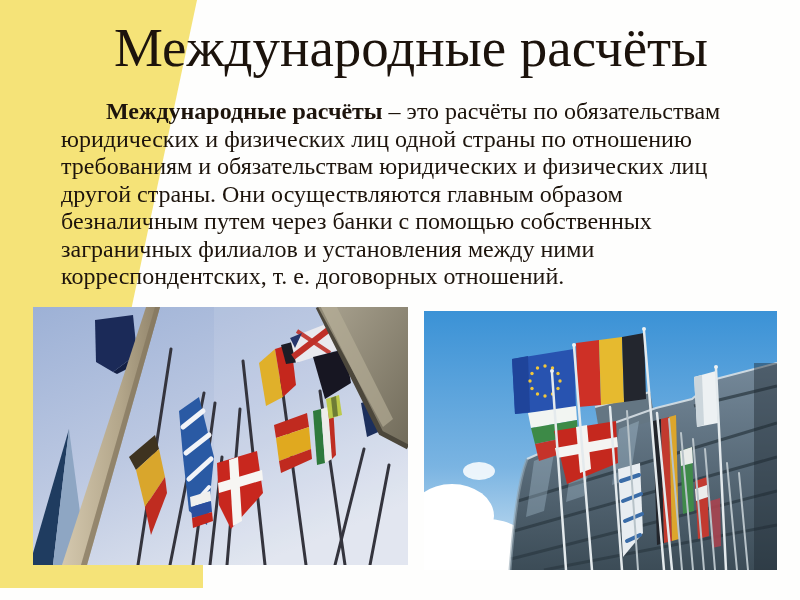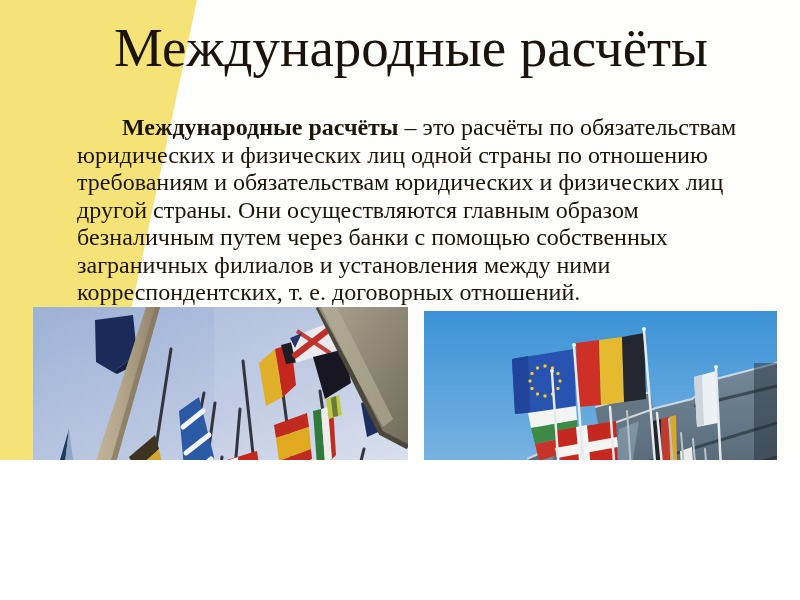--- a/index.html
+++ b/index.html
@@ -1,29 +1,29 @@
 <!DOCTYPE html>
 <html lang="ru"><head>
 <meta charset="utf-8">
 <style>
   html,body{margin:0;padding:0;background:#ffffff;}
   .stage{
-    position:relative;width:800px;height:460px;overflow:hidden;
+    position:relative;width:800px;height:600px;overflow:hidden;
     background:#fefefd;
     font-family:"Liberation Serif","DejaVu Serif",serif;
   }
   .bg-shapes{position:absolute;left:0;top:0;width:800px;height:600px;}
   .slide-title{
     position:absolute;left:0;top:16px;width:800px;margin:0;padding:0 0 0 22px;
     box-sizing:border-box;text-align:center;
     font-size:55px;font-weight:400;color:#1c130c;letter-spacing:0px;line-height:1.15;
     white-space:nowrap;
   }
   .body-text{
-    position:absolute;left:61px;top:98px;width:700px;margin:16px;
+    position:absolute;left:61px;top:98px;width:700px;margin:0;
     font-size:24px;line-height:27.5px;color:#1d140c;text-indent:45px;
     text-align:left;
   }
   .body-text b{font-weight:700;}
   .photo{position:absolute;display:block;margin:0;padding:0;line-height:0;}
   .photo-left{left:33px;top:307px;width:375px;height:258px;}
   .photo-right{left:424px;top:311px;width:353px;height:259px;}
   .photo svg{width:100%;height:100%;display:block;}
 </style>
 </head>

